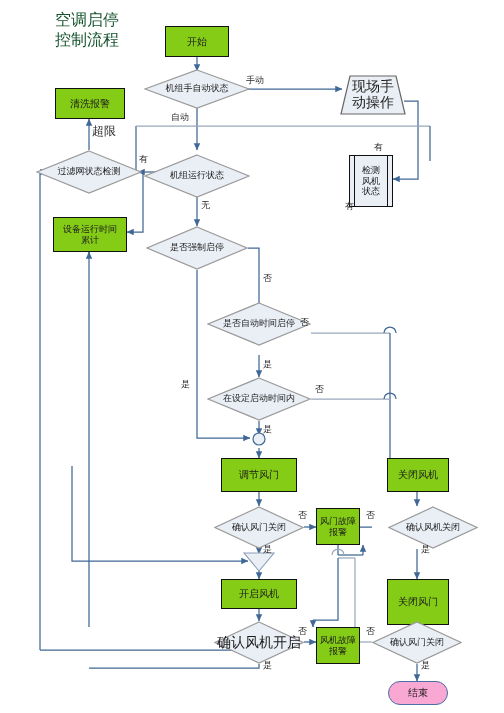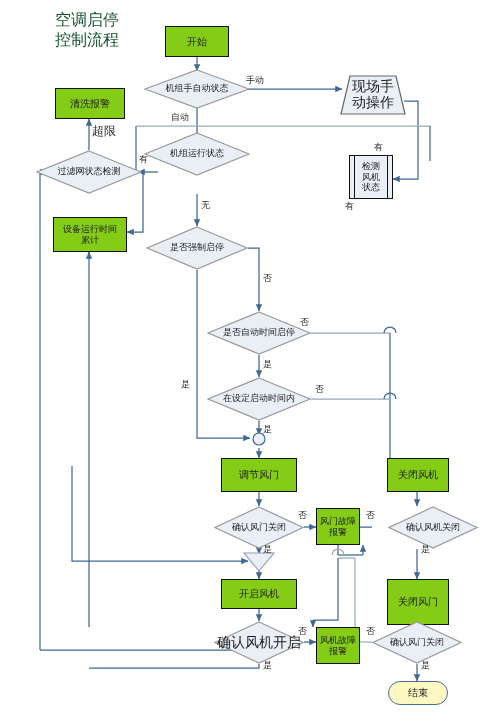--- a/index.html
+++ b/index.html
@@ -6,21 +6,21 @@
   body{font-family:"Liberation Serif","DejaVu Serif",serif;}
   #canvas{position:relative;width:504px;height:713px;background:#fff;overflow:hidden;}
   svg#wires{position:absolute;left:0;top:0;width:504px;height:713px;}
 
   .node{position:absolute;box-sizing:border-box;display:flex;align-items:center;justify-content:center;
         text-align:center;color:#1b1b1b;line-height:1.15;}
   .rect{background:#84cc16;border:1.6px solid #111;}
   .proc{background:#eaeff6;border:1.6px solid #111;}
   .proc .bar{position:absolute;top:0;bottom:0;width:0;border-left:1.4px solid #111;}
   .proc .bl{left:4px;} .proc .br{right:4px;}
-  .term{background:#fef9c3;border:1.4px solid #4a6fa5;border-radius:999px;}
+  .term{background:#f9a8d4;border:1.4px solid #4a6fa5;border-radius:999px;}
   .diamond-wrap{position:absolute;}
   .diamond-wrap svg{position:absolute;left:0;top:0;}
   .diamond-label{position:absolute;left:0;top:0;width:100%;height:100%;
        display:flex;align-items:center;justify-content:center;text-align:center;color:#1b1b1b;line-height:1.1;}
   .trap{position:absolute;}
   .trap svg{position:absolute;left:0;top:0;}
   .trap .tl{position:absolute;left:0;top:0;width:100%;height:100%;
        display:flex;align-items:center;justify-content:center;text-align:center;color:#1b1b1b;line-height:1.15;}
   .edge-label{position:absolute;color:#2a2a2a;white-space:nowrap;}
   .title{position:absolute;color:#14532d;line-height:1.25;white-space:pre-line;}
@@ -150,46 +150,46 @@
 
   <div class="node rect" style="left:55px;top:88px;width:70px;height:31px;font-size:10px;">清洗报警</div>
 
   <div class="diamond-wrap" style="left:36px;top:150px;width:106px;height:44px;">
     <svg width="106" height="44" viewBox="0 0 106 44">
         <polygon points="53,1 105,22 53,43 1,22" fill="#eaeff6" stroke="#9a9a9a" stroke-width="1.2"></polygon>
       </svg>
     <div class="diamond-label" style="font-size:9px;">过滤网状态检测</div>
   </div>
 
-  <div class="diamond-wrap" style="left:144px;top:132px;width:106px;height:44px;">
+  <div class="diamond-wrap" style="left:144px;top:154px;width:106px;height:44px;">
     <svg width="106" height="44" viewBox="0 0 106 44">
         <polygon points="53,1 105,22 53,43 1,22" fill="#eaeff6" stroke="#9a9a9a" stroke-width="1.2"></polygon>
       </svg>
     <div class="diamond-label" style="font-size:9px;">机组运行状态</div>
   </div>
 
-  <div class="node proc" style="left:349px;top:155px;width:44px;height:44px;font-size:9px;white-space:pre-line;">
+  <div class="node proc" style="left:349px;top:155px;width:44px;height:52px;font-size:9px;white-space:pre-line;">
     <span class="bar bl"></span>
     <span class="bar br"></span>
     <span>检测
 风机
 状态</span>
   </div>
 
   <div class="node rect" style="left:53px;top:217px;width:74px;height:35px;font-size:9px;white-space:pre-line;">设备运行时间
 累计</div>
 
   <div class="diamond-wrap" style="left:146px;top:226px;width:102px;height:44px;">
     <svg width="102" height="44" viewBox="0 0 102 44">
         <polygon points="51,1 101,22 51,43 1,22" fill="#eaeff6" stroke="#9a9a9a" stroke-width="1.2"></polygon>
       </svg>
     <div class="diamond-label" style="font-size:9px;">是否强制启停</div>
   </div>
 
-  <div class="diamond-wrap" style="left:207px;top:311px;width:104px;height:44px;">
+  <div class="diamond-wrap" style="left:207px;top:302px;width:104px;height:44px;">
     <svg width="104" height="44" viewBox="0 0 104 44">
         <polygon points="52,1 103,22 52,43 1,22" fill="#eaeff6" stroke="#9a9a9a" stroke-width="1.2"></polygon>
       </svg>
     <div class="diamond-label" style="font-size:9px;">是否自动时间启停</div>
   </div>
 
   <div class="diamond-wrap" style="left:207px;top:377px;width:104px;height:44px;">
     <svg width="104" height="44" viewBox="0 0 104 44">
         <polygon points="52,1 103,22 52,43 1,22" fill="#eaeff6" stroke="#9a9a9a" stroke-width="1.2"></polygon>
       </svg>

